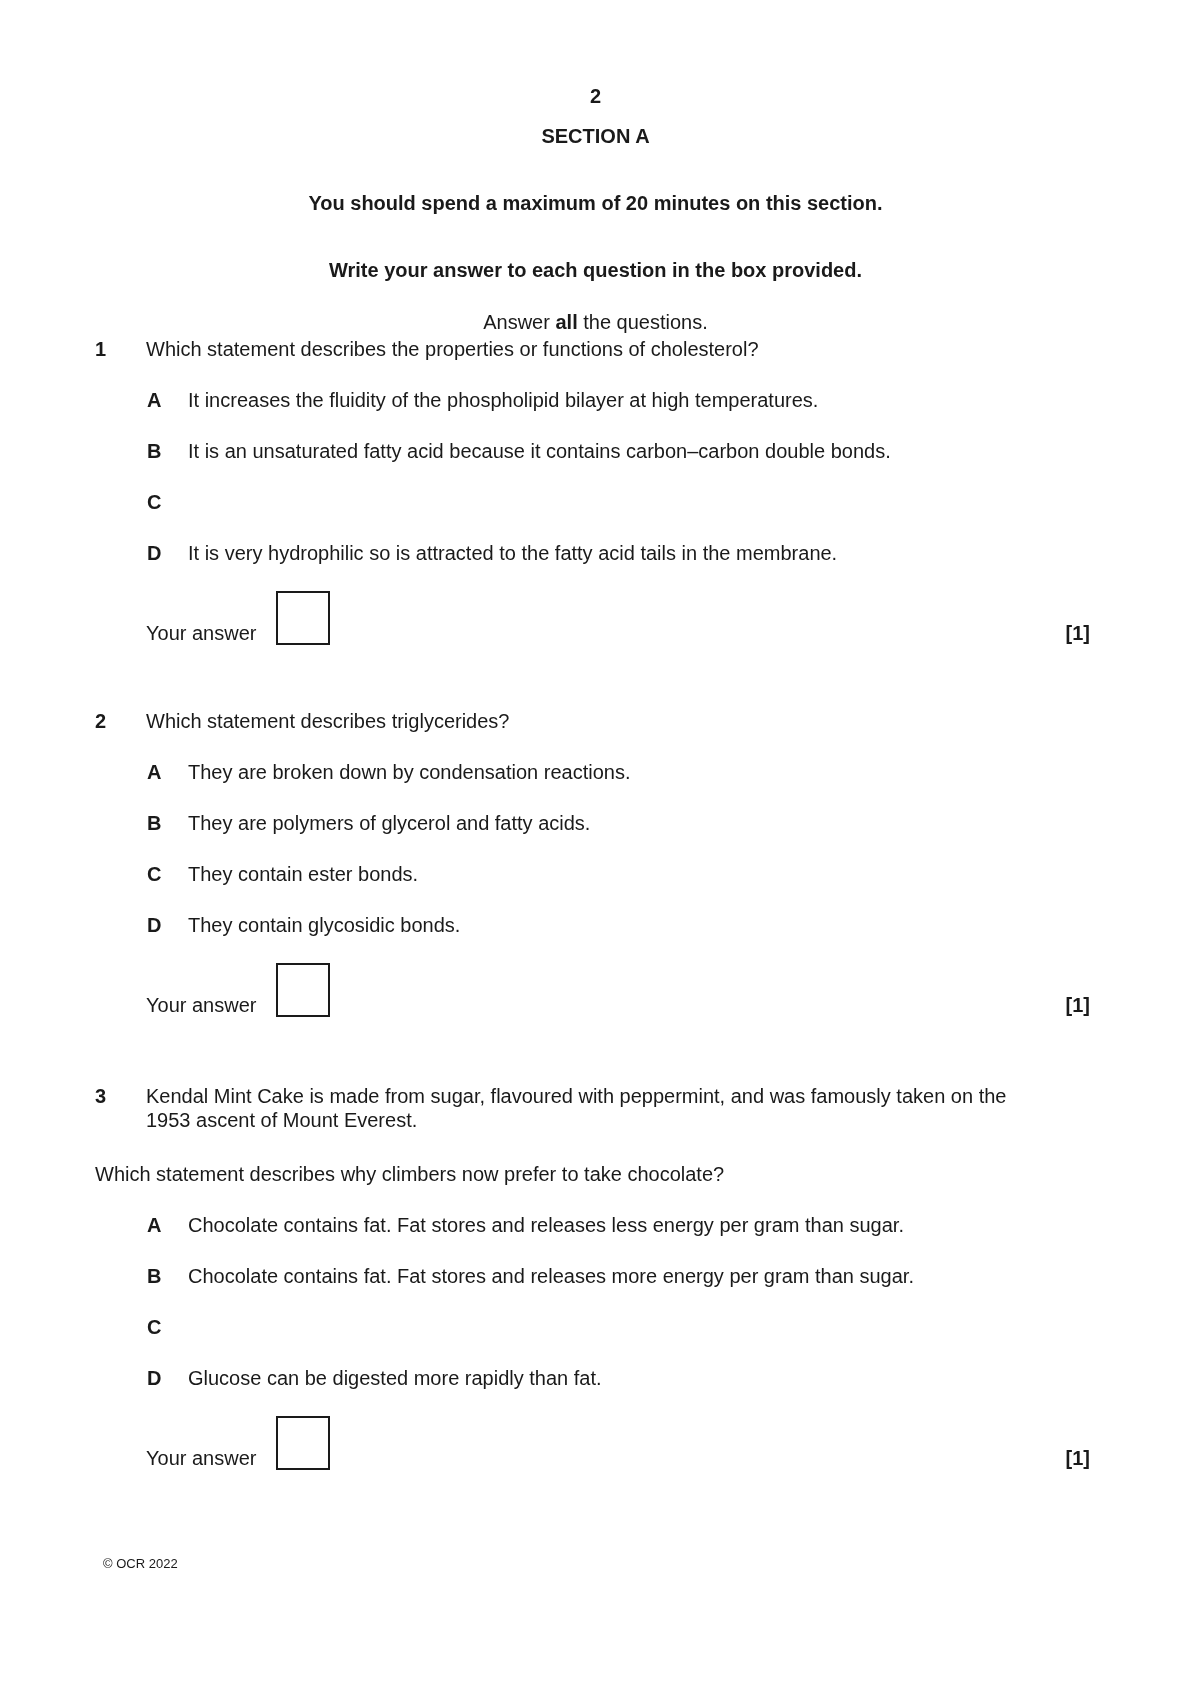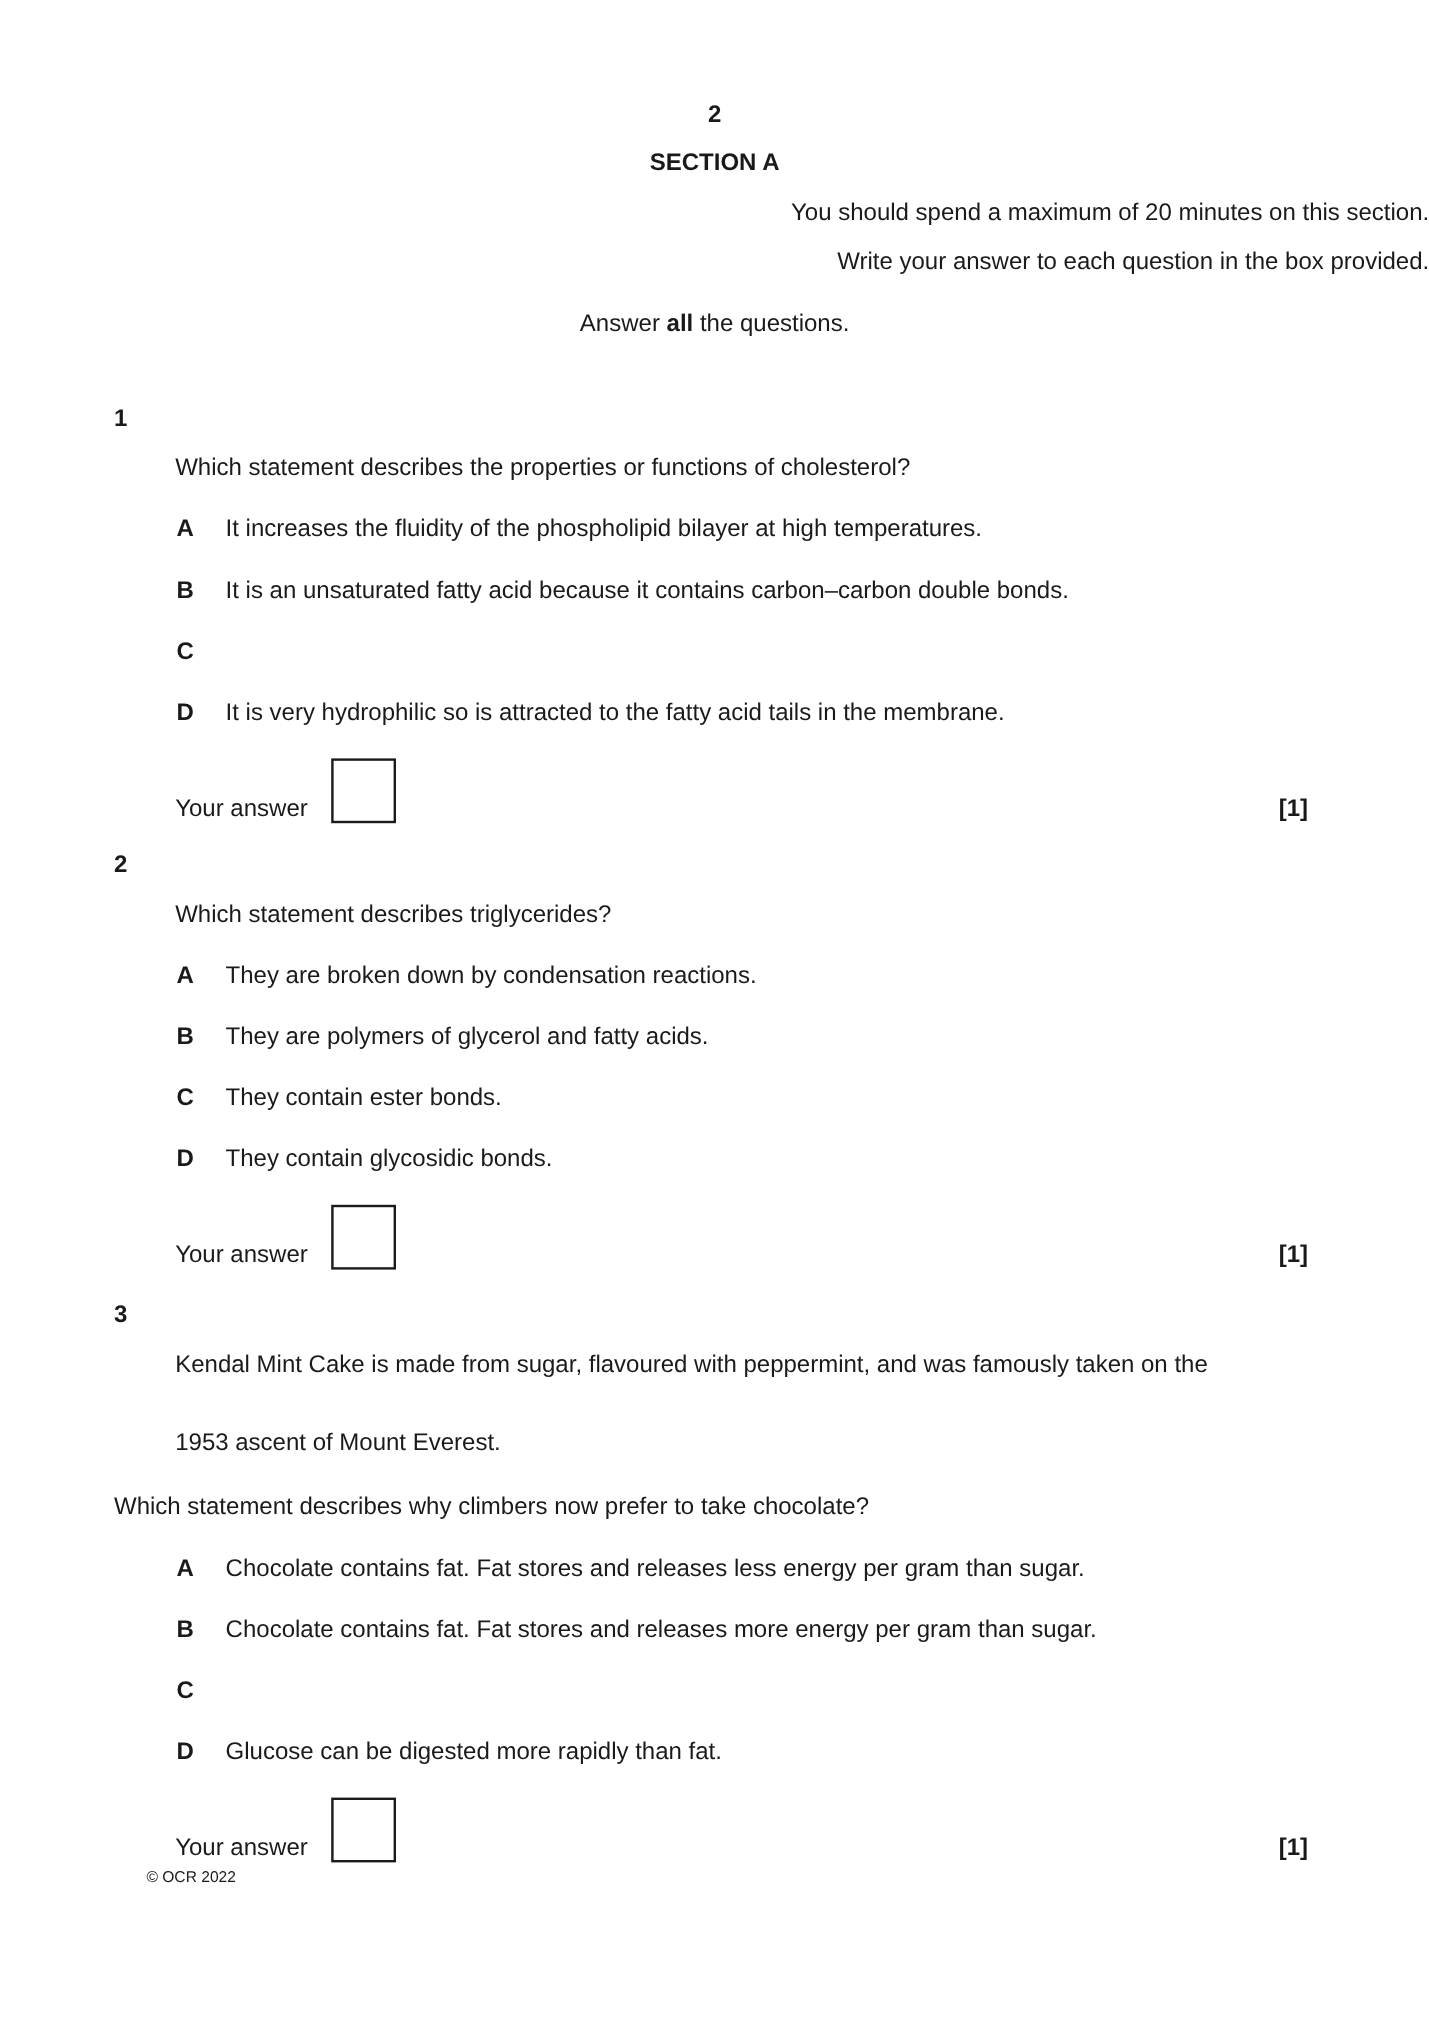--- a/index.html
+++ b/index.html
@@ -18,37 +18,37 @@
   
   .header {
     position: absolute;
     top: 84px;
     left: 0;
     width: 100%;
     text-align: center;
   }
   .page-num      { font-weight: 700; }
   .section-title { font-weight: 700; margin-top: 16px; }
-  .instr         { font-weight: 400; margin-top: 17px; text-align: right; }
+  .instr         { font-weight: 700; margin-top: 43px; }
   .answer-all    { font-weight: 400; margin-top: 28px; }
   .answer-all b  { font-weight: 700; }
 
   
   .question {
     position: absolute;
     left: 95px;
     right: 101px;
   }
   #questions .question:nth-of-type(1) { top: 337px; }
   #questions .question:nth-of-type(2) { top: 709px; }
   #questions .question:nth-of-type(3) { top: 1084px; }
 
   .q-row { display: flex; }
   .q-num { flex: none; width: 51px; font-weight: 700; }
-  .q-stem div { white-space: nowrap; margin-top: 41px; }
+  .q-stem div { white-space: nowrap; }
   .q-stem2 { margin-top: 30px; white-space: nowrap; }
 
   .option { display: flex; margin-left: 52px; margin-top: 27px; }
   .opt-letter { flex: none; width: 41px; font-weight: 700; }
   .opt-text { white-space: nowrap; }
 
   .answer-row {
     display: flex;
     align-items: flex-end;
     margin-left: 51px;
@@ -61,21 +61,21 @@
     height: 54px;
     box-sizing: border-box;
     border: 2px solid #1a1a1a;
     margin-left: 20px;
     background: #ffffff;
   }
   .mark { margin-left: auto; font-weight: 700; }
 
   .footer {
     position: absolute;
-    left: 122px;
+    left: 103px;
     top: 1556px;
     font-size: 13px;
     line-height: 16px;
     text-align: right;
   }
 </style>
 </head>
 <body>
 
 <div class="page">

